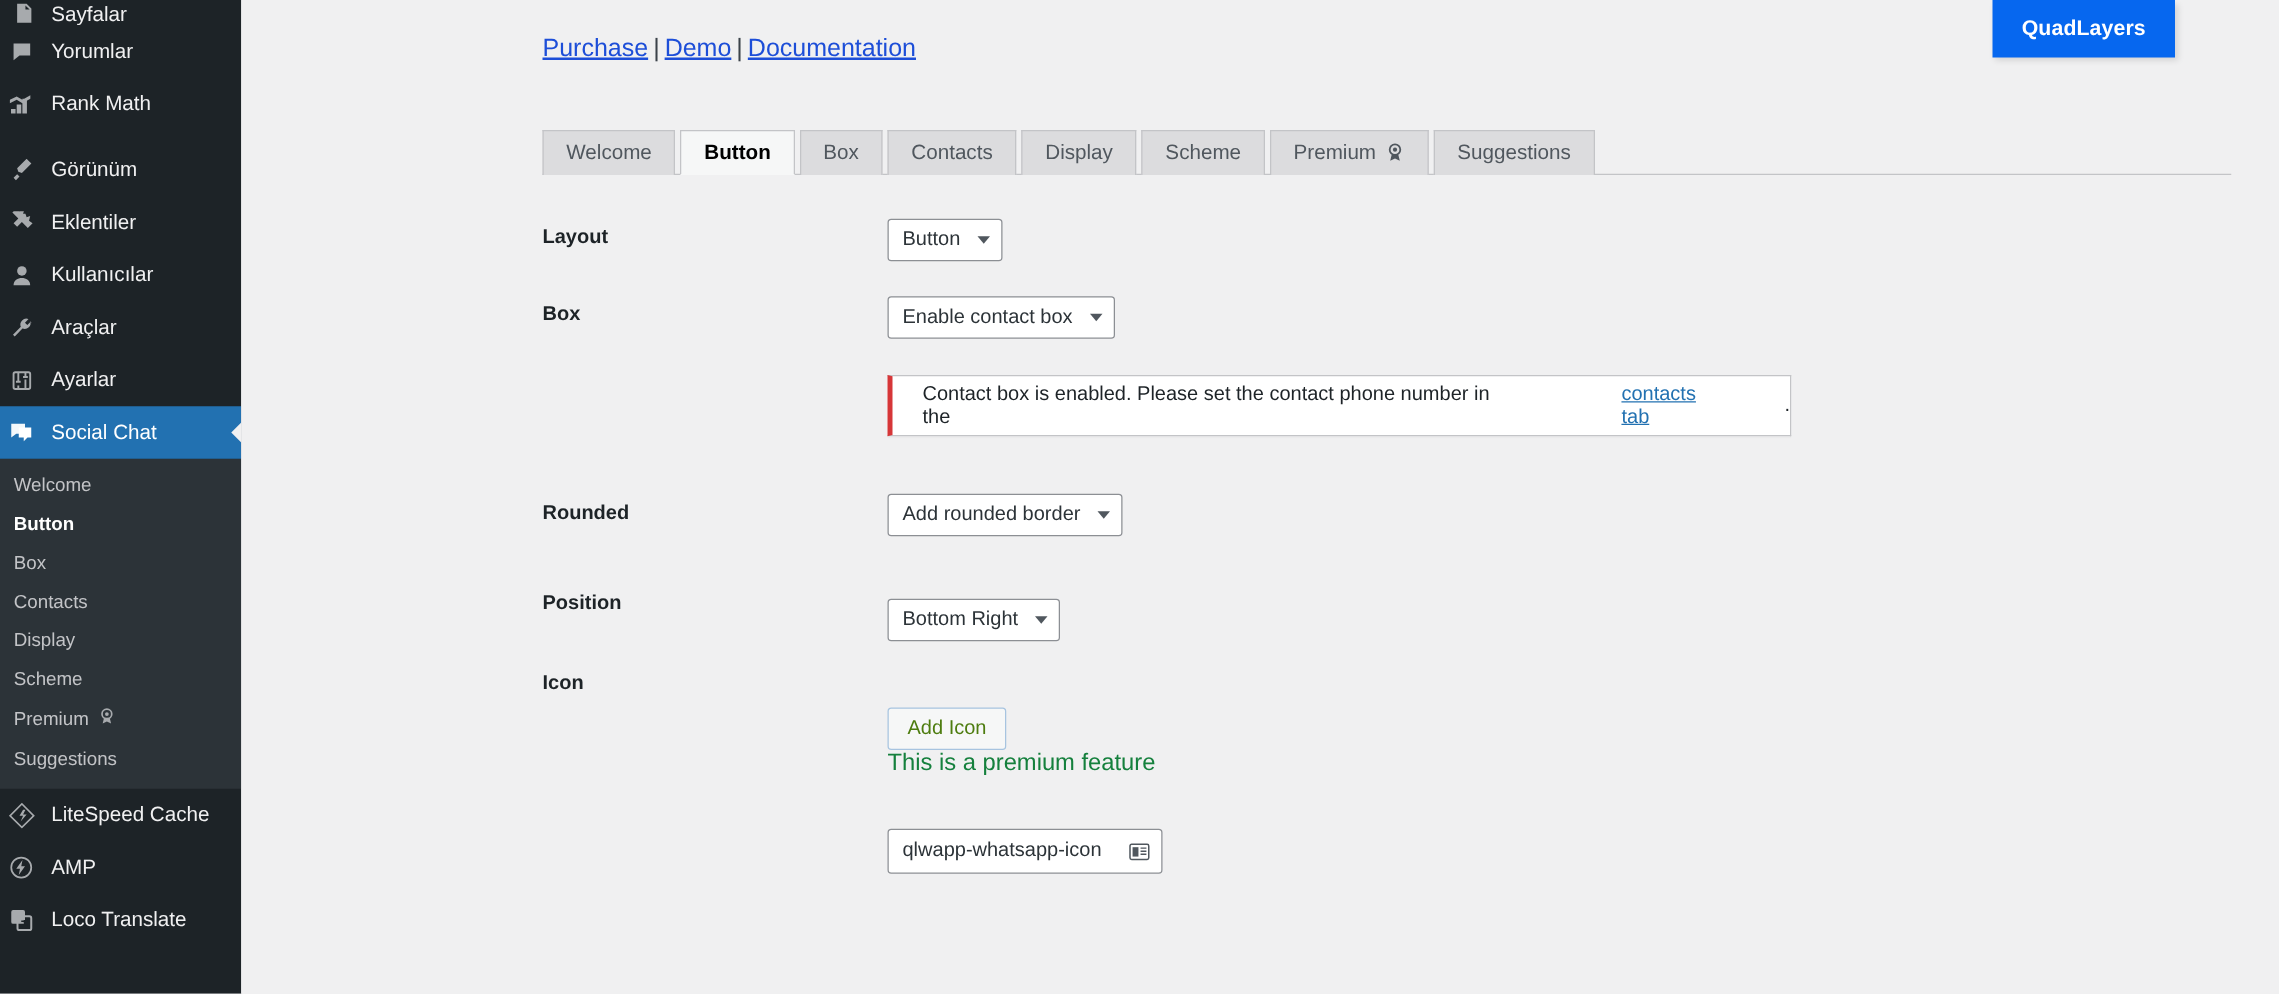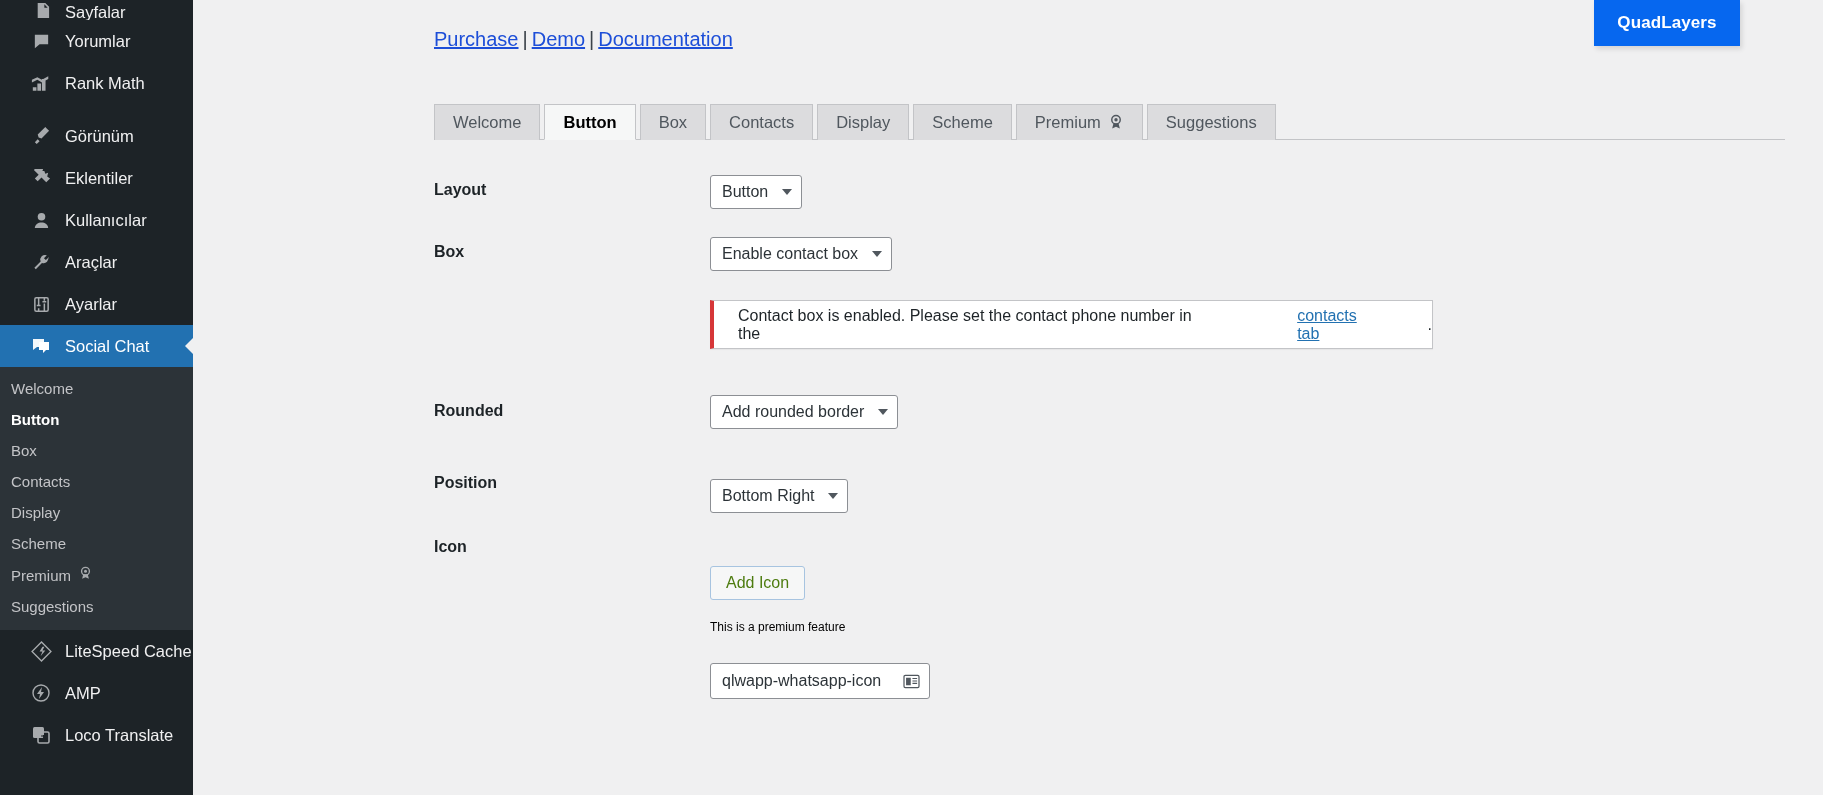--- a/index.html
+++ b/index.html
@@ -24,21 +24,21 @@
     background: #1d2327;
     color: #f0f0f1;
     position: relative;
     overflow: hidden;
     padding-top: 0;
   }
   .menu-item {
     display: flex;
     align-items: center;
     height: 42px;
-    padding-left: 26px;
+    padding-left: 2px;
     font-size: 16.5px;
     color: #f0f0f1;
     line-height: 1;
     position: relative;
   }
   .menu-item .mi-icon {
     width: 30px;
     flex: 0 0 30px;
     display: flex;
     align-items: center;
@@ -247,23 +247,23 @@
     justify-content: center;
     height: 34px;
     padding: 0 15px;
     border: 1px solid #a7c4e0;
     border-radius: 3px;
     background: #f6f7f7;
     color: #4d7c0f;
     font-size: 16px;
   }
   .premium-note {
-    font-size: 12px;
-    color: #000000;
-    margin-top: 20px;
+    font-size: 19px;
+    color: #15803d;
+    margin-top: 0;
   }
 
   .icon-input {
     display: inline-flex;
     align-items: center;
     justify-content: space-between;
     height: 36px;
     border: 1px solid #8c8f94;
     border-radius: 3px;
     background: #fff;

